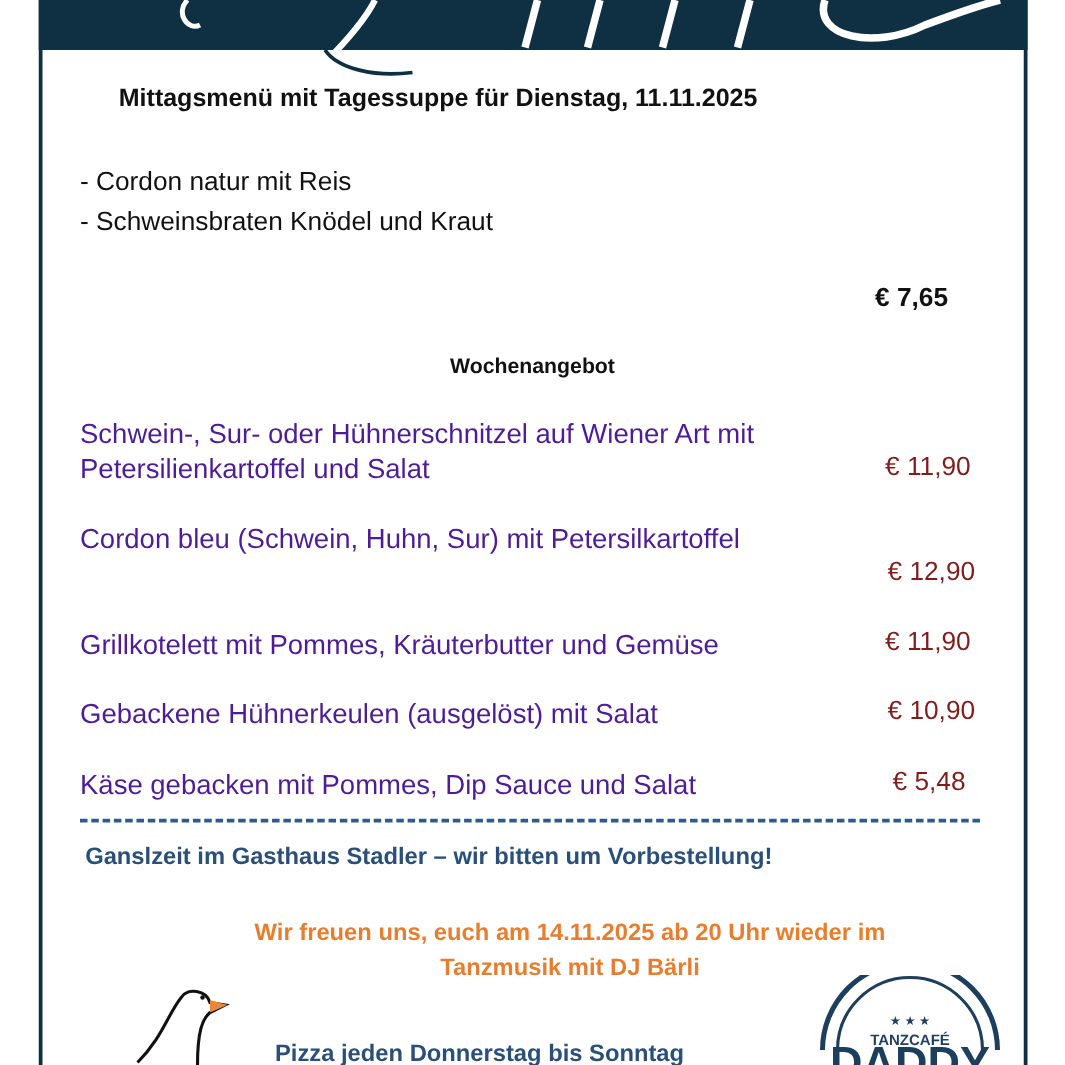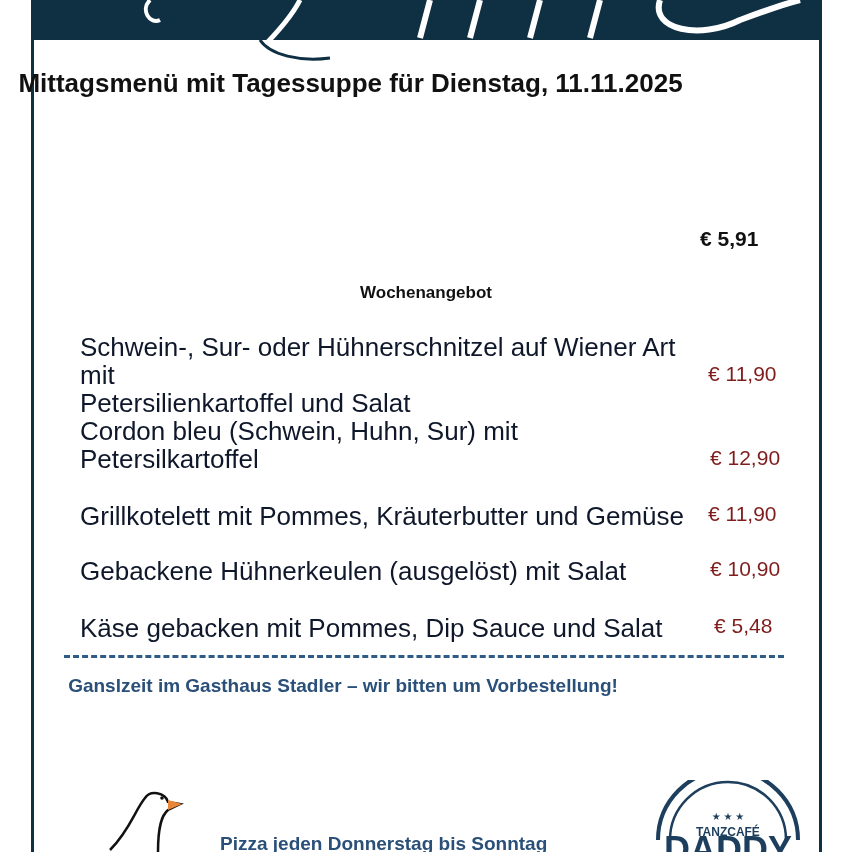--- a/index.html
+++ b/index.html
@@ -1,24 +1,24 @@
 <!DOCTYPE html>
 <html><head>
 <meta charset="utf-8">
 <style>
   html, body { margin:0; padding:0; }
   body { width:852px; height:852px; overflow:hidden; background:#ffffff; position:relative; font-family:"Liberation Sans", sans-serif; }
   .frame { position:absolute; left:31px; top:0; width:791px; height:900px; border:3px solid #0f2f42; border-top:none; box-sizing:border-box; }
   .header-band { position:absolute; left:31px; top:0; width:791px; height:40px; background:#0f2f42; overflow:hidden; }
   .logo-script { position:absolute; left:0; top:0; width:852px; height:70px; }
-  .title { position:absolute; left:0; width:701px; top:68px; text-align:center; font-weight:bold; font-size:26px; color:#111; }
+  .title { position:absolute; left:0; width:701px; top:68px; text-align:center; font-weight:bold; font-size:20px; color:#111; }
   .daily { position:absolute; left:64px; top:130px; font-size:21px; color:#111; line-height:32px; }
   .daily-price { position:absolute; left:700px; top:227px; font-weight:bold; font-size:21px; color:#111; }
   .weekly-title { position:absolute; left:0; width:852px; top:283px; text-align:center; font-weight:bold; font-size:17px; color:#111; }
-  .item { position:absolute; left:80px; font-size:26px; line-height:28px; color:#0f172a; width:620px; }
+  .item { position:absolute; left:64px; font-size:22px; line-height:28px; color:#4c1d95; width:620px; }
   .price { position:absolute; font-size:21px; color:#7f1d1d; }
   .dashes { position:absolute; left:64px; width:720px; top:655px; height:0; border-top:3px dashed #2e5c86; }
   .gansl { position:absolute; left:0; width:686px; top:675px; text-align:center; font-weight:bold; font-size:19px; color:#2a4f78; }
   .event { position:absolute; left:60px; width:792px; top:733px; text-align:center; font-weight:bold; font-size:19px; line-height:28px; color:#e67e30; }
   .pizza { position:absolute; left:220px; top:833px; font-weight:bold; font-size:19px; color:#2a4f78; }
   .goose { position:absolute; left:40px; top:780px; }
   .daddy { position:absolute; left:638px; top:780px; }
 </style>
 </head>
 <body>
@@ -28,22 +28,24 @@
   <path d="M150 0 C 140 10 150 25 160 20" stroke="#fff" stroke-width="4" fill="none"></path>
   <path d="M300 0 C 290 20 270 40 260 50 C 300 60 380 60 420 45" stroke="#fff" stroke-width="5" fill="none"></path>
   <path d="M260 40 C 270 55 300 62 330 58" stroke="#0f2f42" stroke-width="3" fill="none"></path>
   <path d="M430 0 L 420 38 M 480 0 L 470 38 M 540 0 L 530 38 M 600 0 L 590 38 M 660 0 C 650 30 700 40 740 20 C 780 5 800 0 800 0" stroke="#fff" stroke-width="6" fill="none"></path>
 </svg>
 <div class="frame"></div>
 
 <div class="title">Mittagsmenü mit Tagessuppe für Dienstag, 11.11.2025</div>
 
 <div class="daily">
+  <div>- Cordon natur mit Reis</div>
+  <div>- Schweinsbraten Knödel und Kraut</div>
 </div>
-<div class="daily-price">€ 5,91</div>
+<div class="daily-price">€ 7,65</div>
 
 <div class="weekly-title">Wochenangebot</div>
 
 <div class="item" style="top:333px">
   <div>Schwein-, Sur- oder Hühnerschnitzel auf Wiener Art mit</div>
   <div>Petersilienkartoffel und Salat</div>
 </div>
 <div class="price" style="left:708px;top:362px">€ 11,90</div>
 
 <div class="item" style="top:417px">
@@ -58,20 +60,22 @@
 <div class="price" style="left:710px;top:557px">€ 10,90</div>
 
 <div class="item" style="top:614px">Käse gebacken mit Pommes, Dip Sauce und Salat</div>
 <div class="price" style="left:714px;top:614px">€ 5,48</div>
 
 <div class="dashes"></div>
 
 <div class="gansl">Ganslzeit im Gasthaus Stadler – wir bitten um Vorbestellung!</div>
 
 <div class="event">
+  <div>Wir freuen uns, euch am 14.11.2025 ab 20 Uhr wieder im</div>
+  <div>Tanzmusik mit DJ Bärli</div>
 </div>
 
 <svg class="goose" width="150" height="72" viewBox="0 0 150 72">
   <path d="M70 70 C 90 50 95 30 105 18 C 110 10 125 12 128 22 L 140 24 L 128 30 C 122 35 118 45 118 72" fill="#fff" stroke="#111" stroke-width="2.5"></path>
   <path d="M128 20 L 142 24 L 128 30 Z" fill="#e8873a"></path>
   <circle cx="122" cy="18" r="1.8" fill="#111"></circle>
 </svg>
 
 <div class="pizza">Pizza jeden Donnerstag bis Sonntag</div>
 

